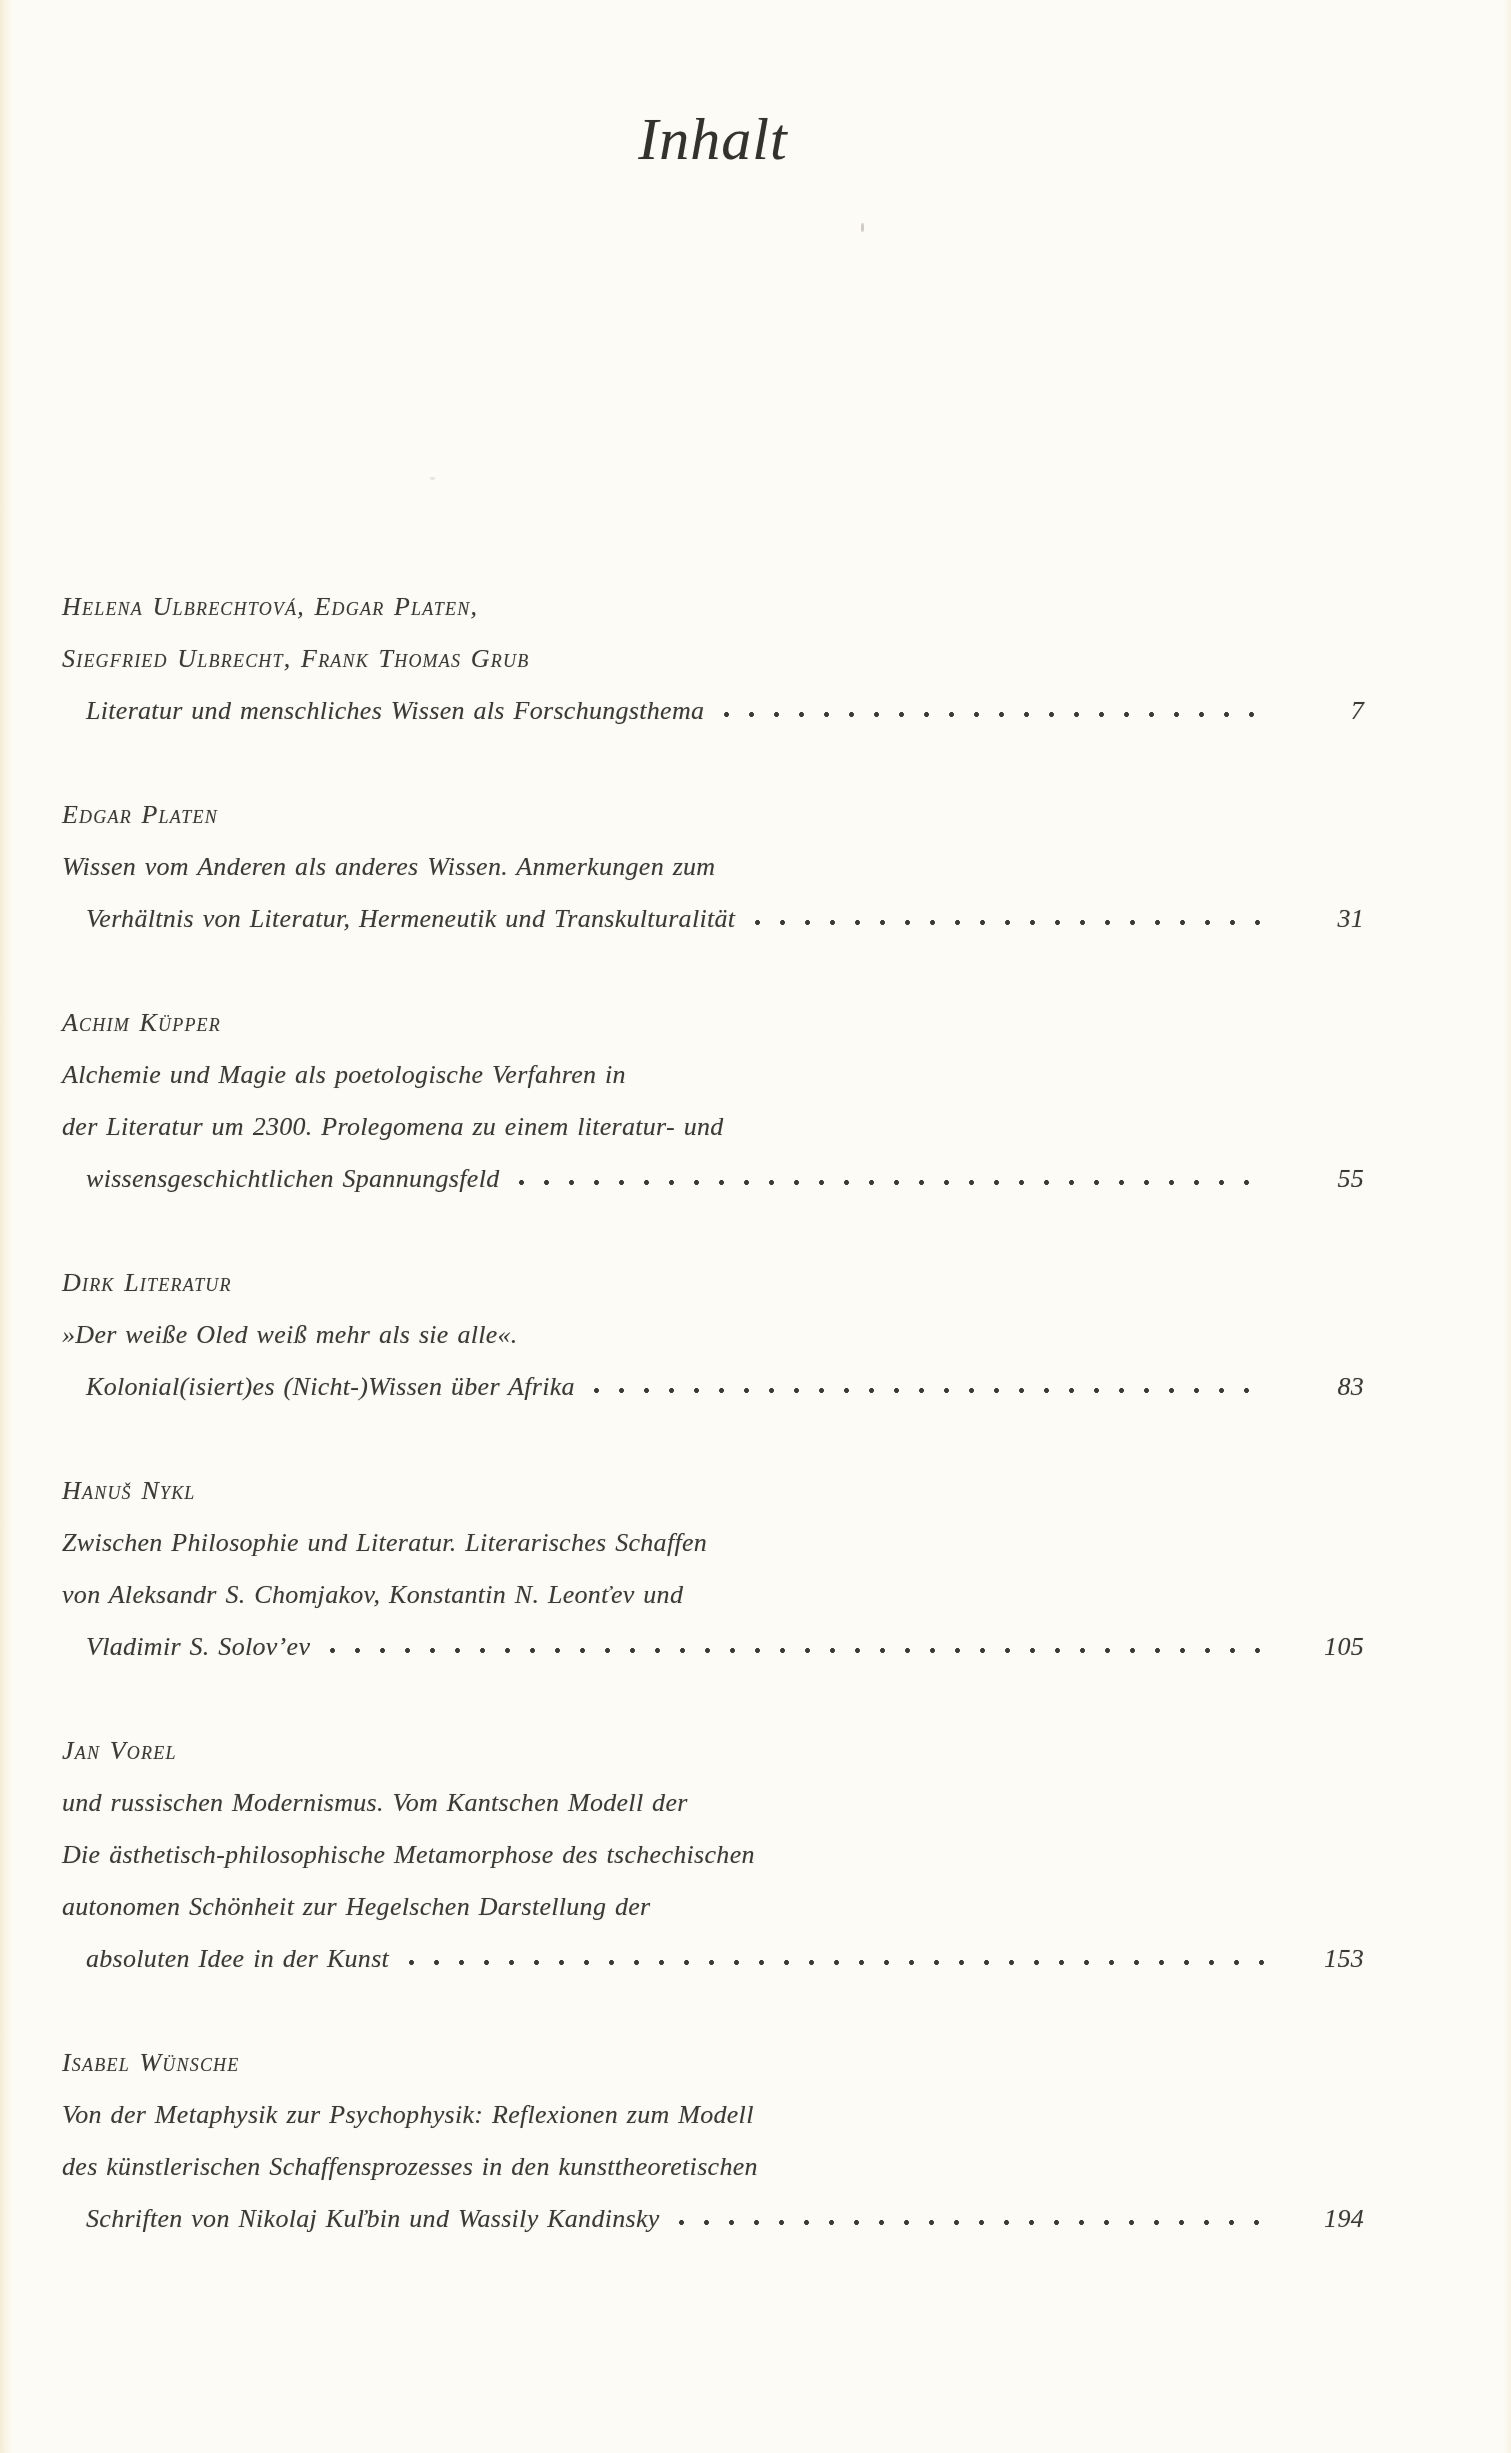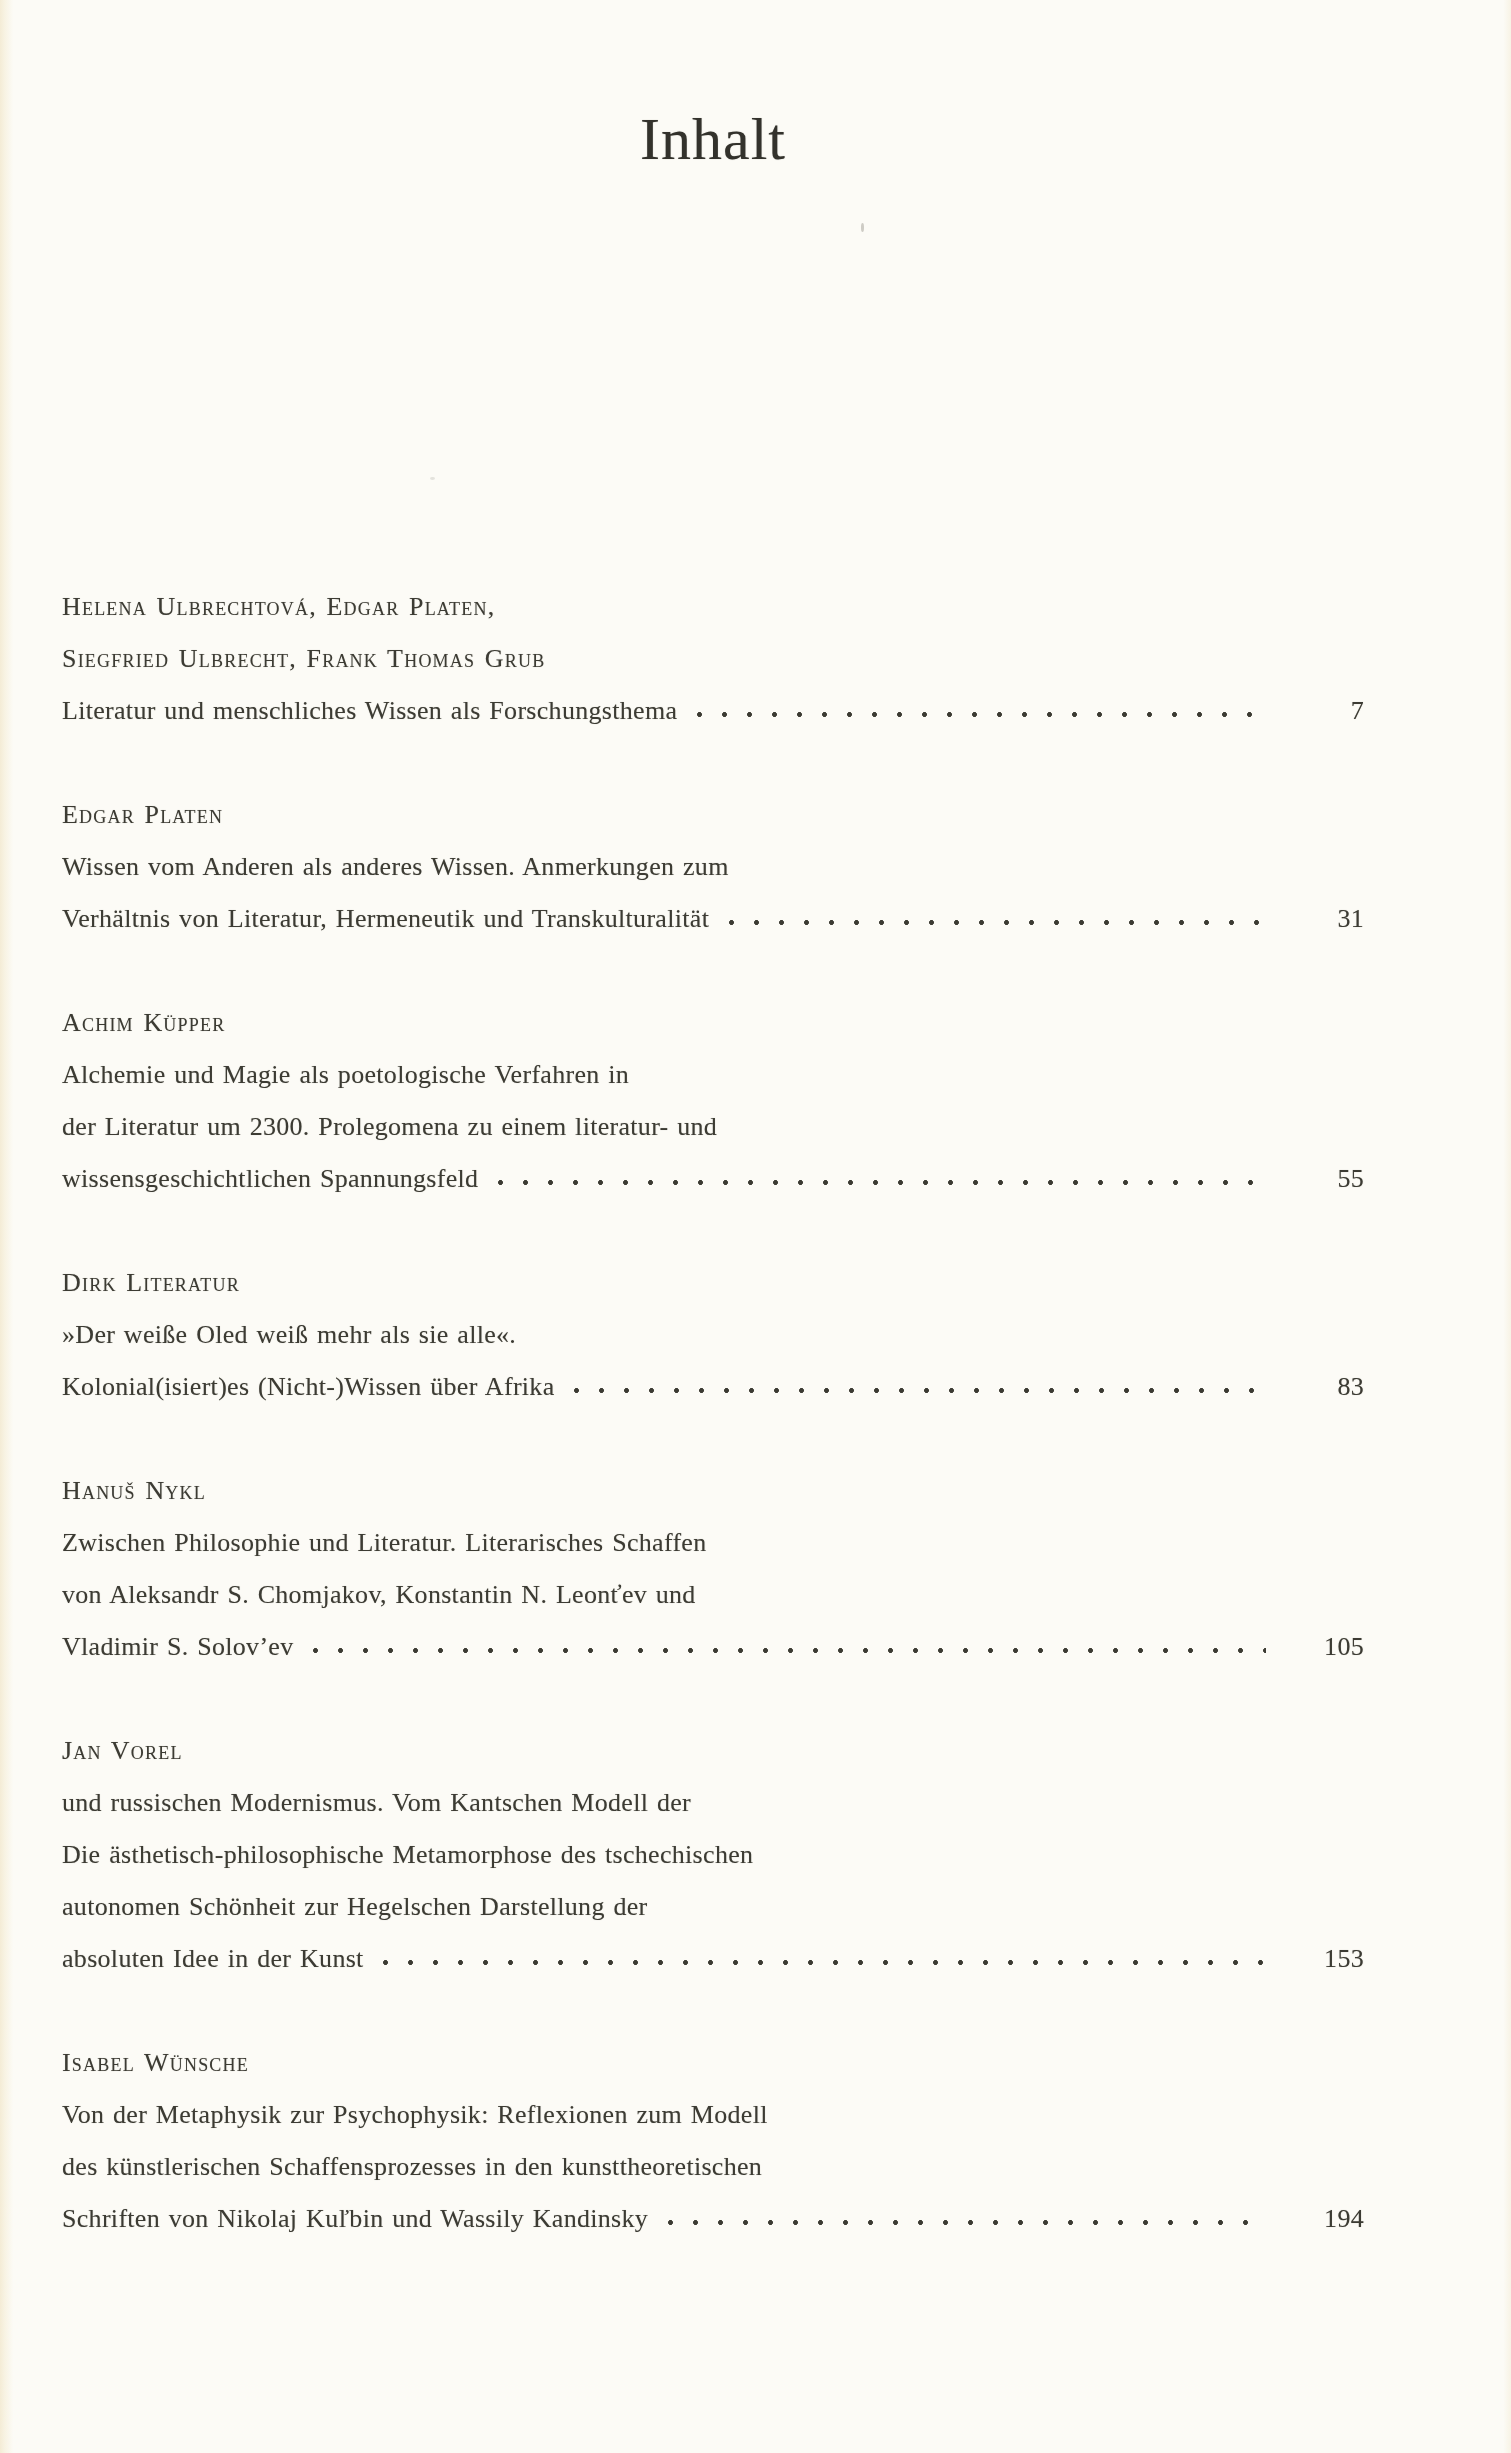--- a/index.html
+++ b/index.html
@@ -13,20 +13,21 @@
   .page {
     position: relative;
     width: 1511px;
     height: 2454px;
     margin: 0 auto;
     background: var(--paper);
     font-family: "Liberation Serif", "DejaVu Serif", serif;
     color: var(--ink);
     overflow: hidden;
     padding: 108px 147px 0 62px; 
+    font-style: italic;
   }
   
   .paper-edge-left {
     position: absolute;
     left: 0; top: 0; bottom: 0;
     width: 13.4px;
     background: linear-gradient(to right,
       var(--edge_cream) 0px,
       #f8f3e3 4.8px,
       rgba(252,251,246,0) 13.4px);
@@ -73,20 +74,21 @@
   }
   .author-line {
     font-variant: small-caps;
     letter-spacing: 1.2px;
   }
   .title-line { white-space: nowrap; }
   .toc-row {
     display: flex;
     align-items: baseline;
     white-space: nowrap;
+    margin-left: 24px;
   }
   .leader {
     flex: 1 1 auto;
     height: 8.6px;
     margin: 0 13.4px 0 9.6px;
     align-self: baseline;
     background-image: radial-gradient(circle, var(--ink) 2.1px, rgba(0,0,0,0) 2.7px);
     background-size: 25px 8.6px;
     background-position: left bottom;
     background-repeat: repeat-x;

